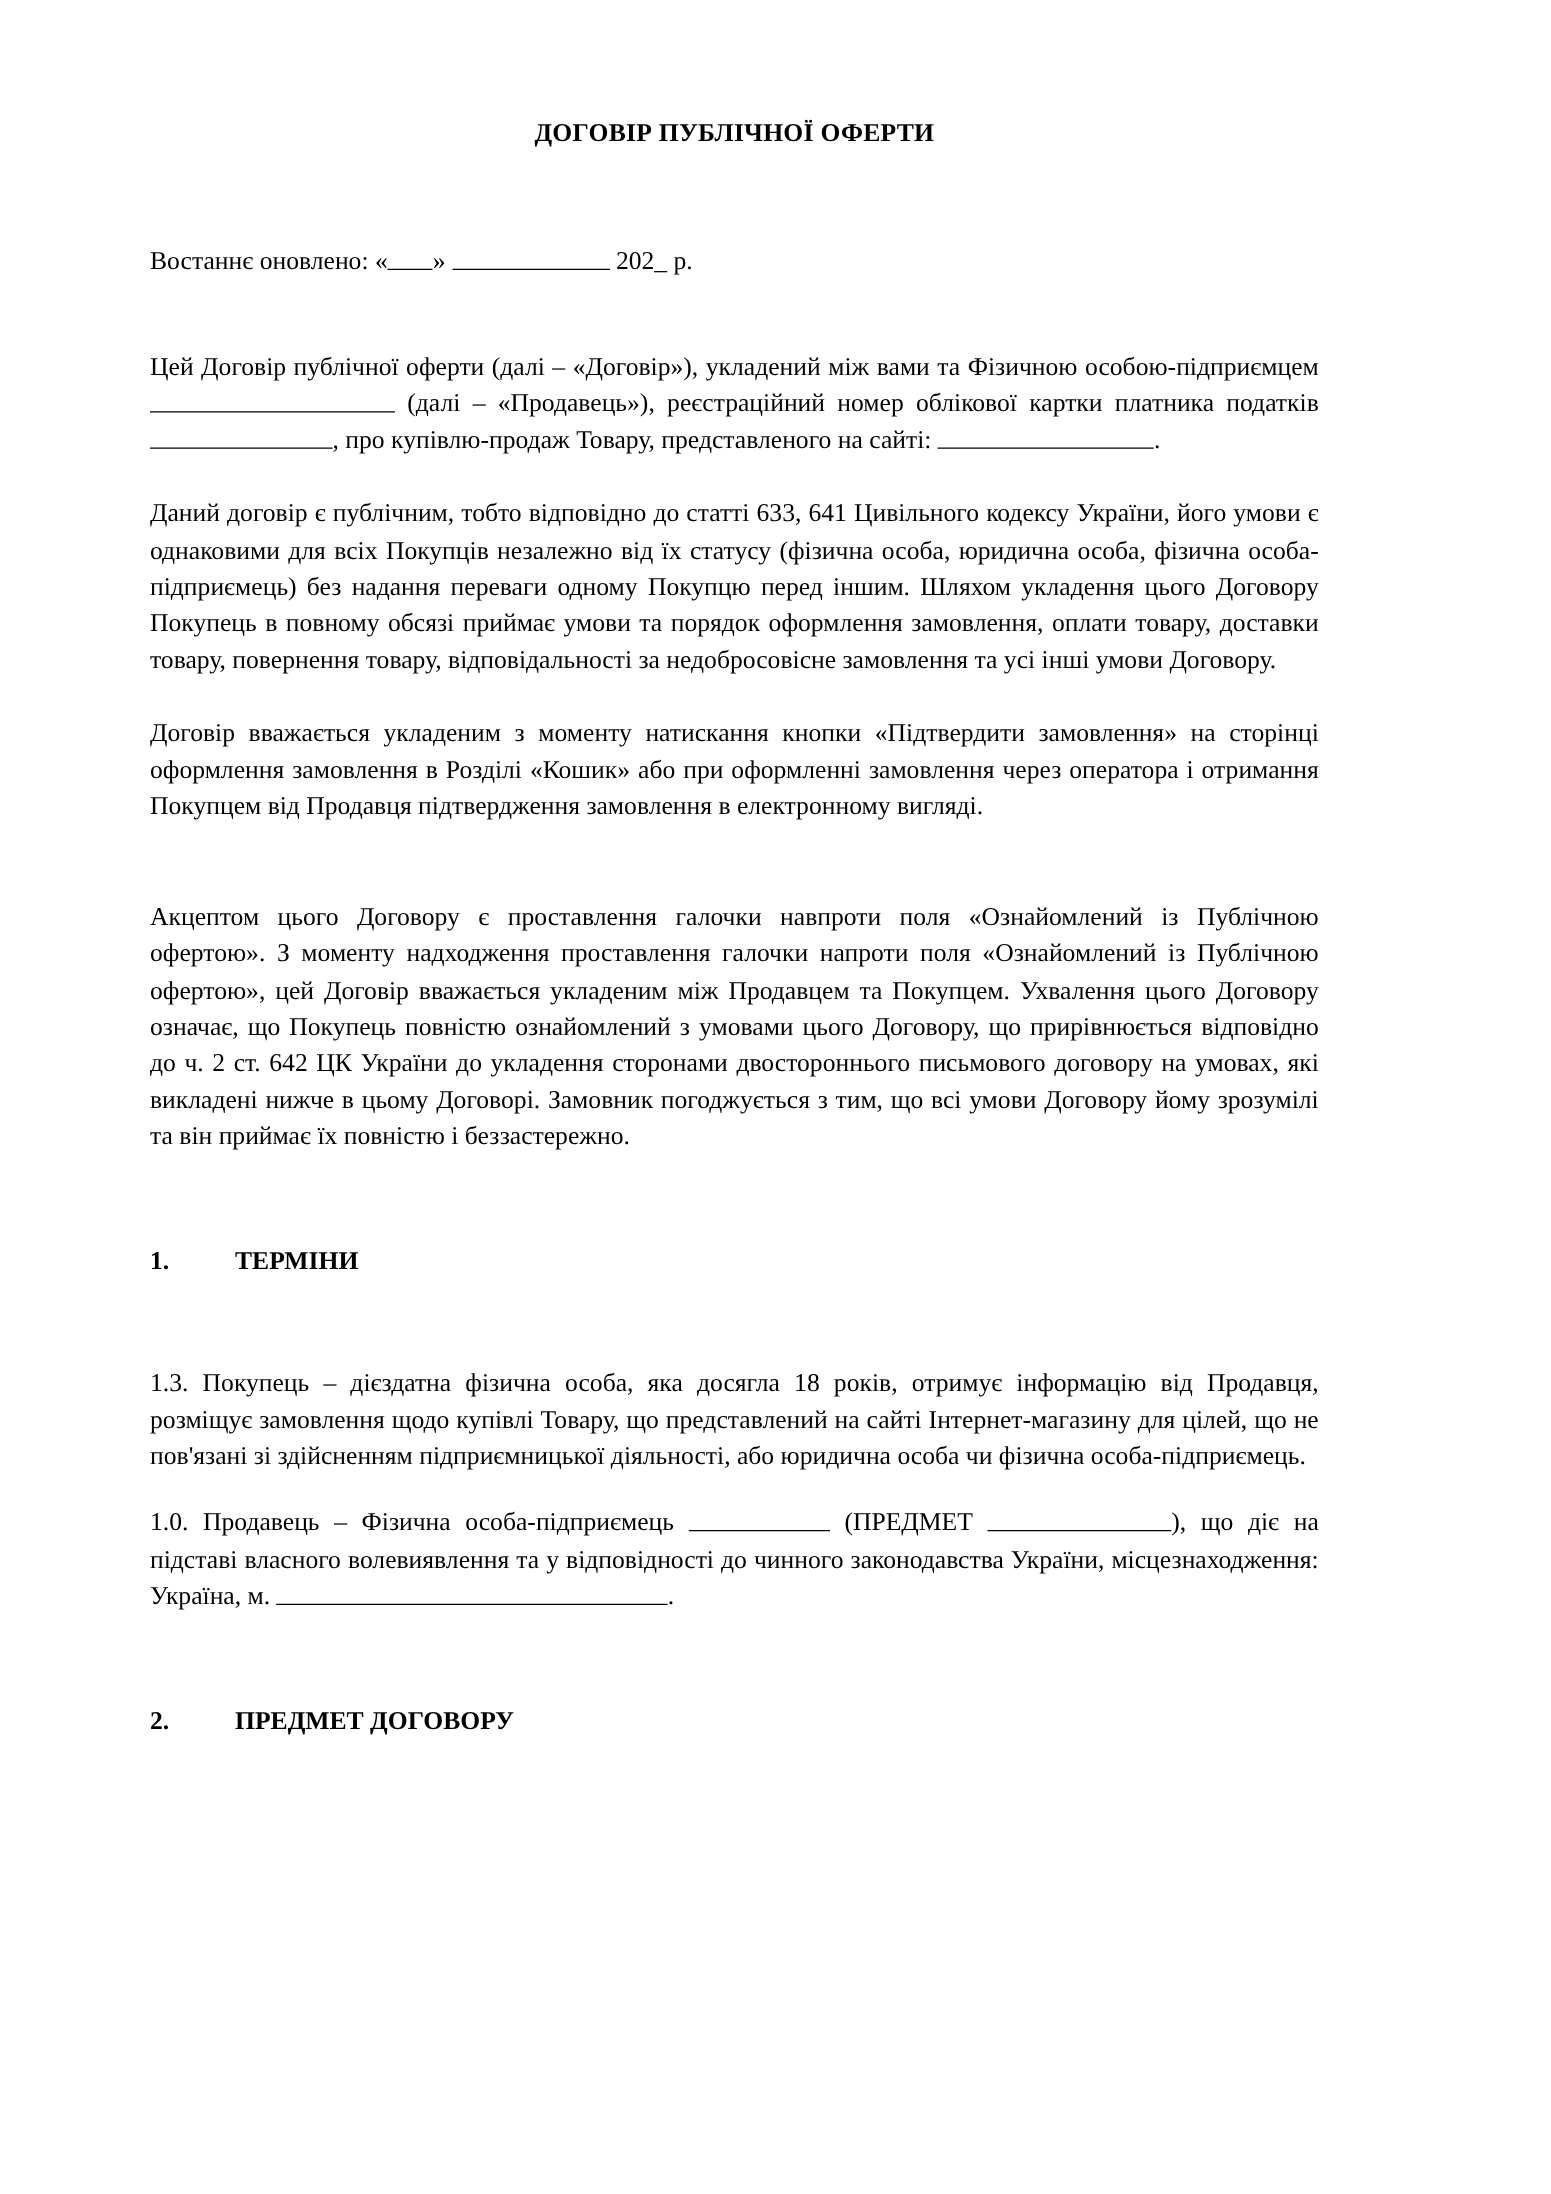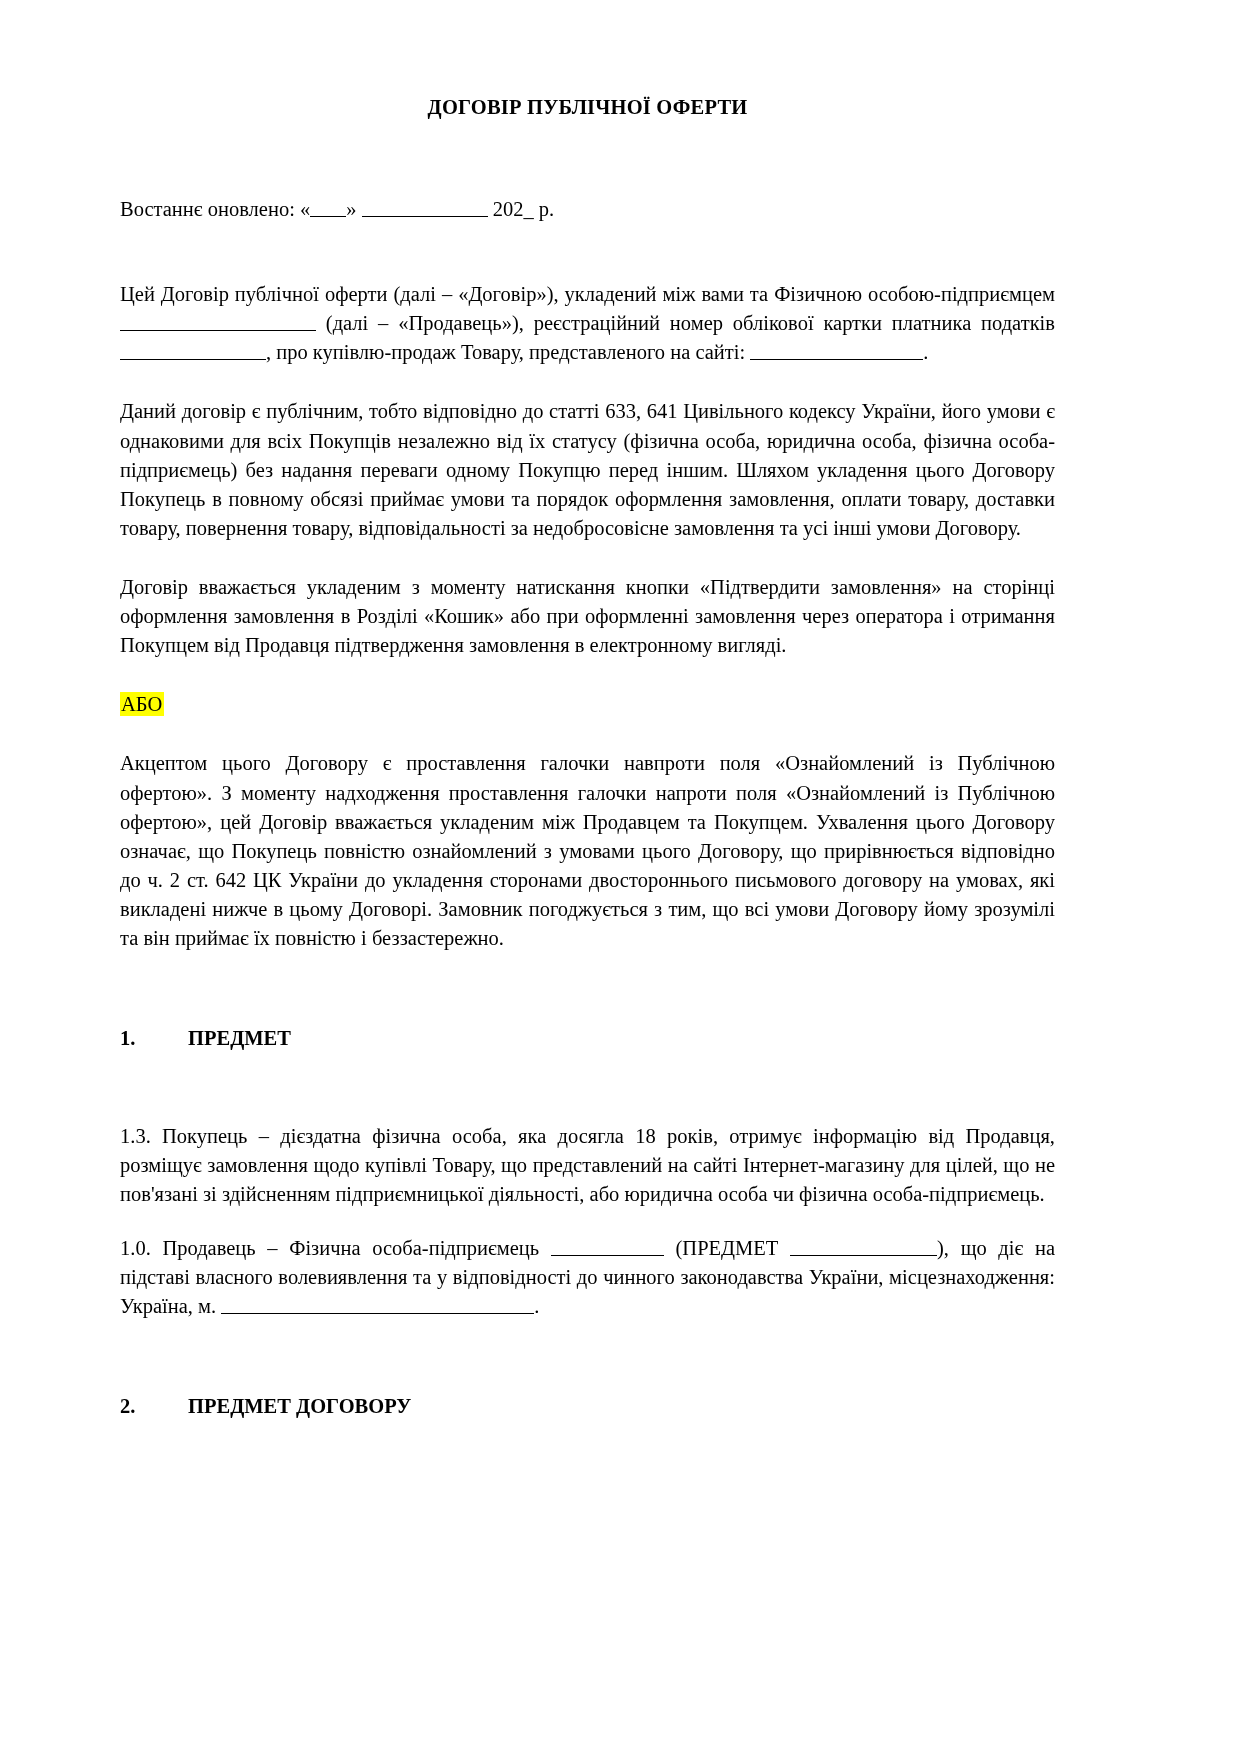--- a/index.html
+++ b/index.html
@@ -98,31 +98,30 @@
     <div class="gap-lg"></div>
 
     <p class="para">Даний договір є публічним, тобто відповідно до статті 633, 641 Цивільного кодексу України, його умови є однаковими для всіх Покупців незалежно від їх статусу (фізична особа, юридична особа, фізична особа-підприємець) без надання переваги одному Покупцю перед іншим. Шляхом укладення цього Договору Покупець в повному обсязі приймає умови та порядок оформлення замовлення, оплати товару, доставки товару, повернення товару, відповідальності за недобросовісне замовлення та усі інші умови Договору.</p>
 
     <div class="gap-lg"></div>
 
     <p class="para">Договір вважається укладеним з моменту натискання кнопки «Підтвердити замовлення» на сторінці оформлення замовлення в Розділі «Кошик» або при оформленні замовлення через оператора і отримання Покупцем від Продавця підтвердження замовлення в електронному вигляді.</p>
 
     <div class="gap-lg"></div>
 
-    <p class="para"><span class="highlight">АБО</span></p>
 
     <div class="gap-lg"></div>
 
     <p class="para">Акцептом цього Договору є проставлення галочки навпроти поля «Ознайомлений із Публічною офертою». З моменту надходження проставлення галочки напроти поля «Ознайомлений із Публічною офертою», цей Договір вважається укладеним між Продавцем та Покупцем. Ухвалення цього Договору означає, що Покупець повністю ознайомлений з умовами цього Договору, що прирівнюється відповідно до ч. 2 ст. 642 ЦК України до укладення сторонами двостороннього письмового договору на умовах, які викладені нижче в цьому Договорі. Замовник погоджується з тим, що всі умови Договору йому зрозумілі та він приймає їх повністю і беззастережно.</p>
 
     <div class="gap-xxl"></div>
 
     <div class="section-head">
       <span class="num">1.</span>
-      <span>ПРЕДМЕТ</span>
+      <span>ТЕРМІНИ</span>
     </div>
 
     <div class="gap-md"></div>
 
 
     <div class="gap-md"></div>
 
 
     <div class="gap-md"></div>
 

